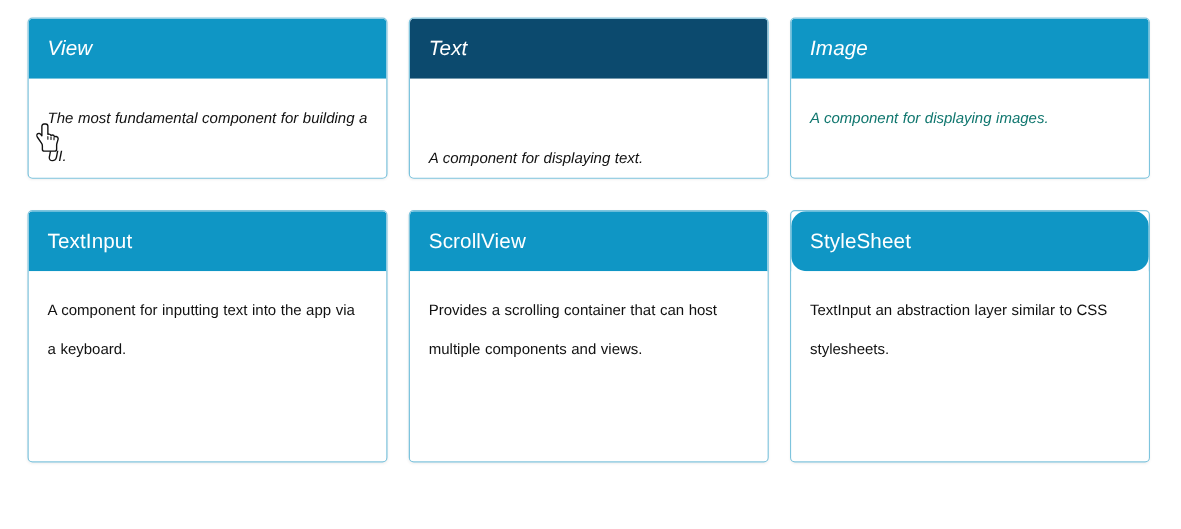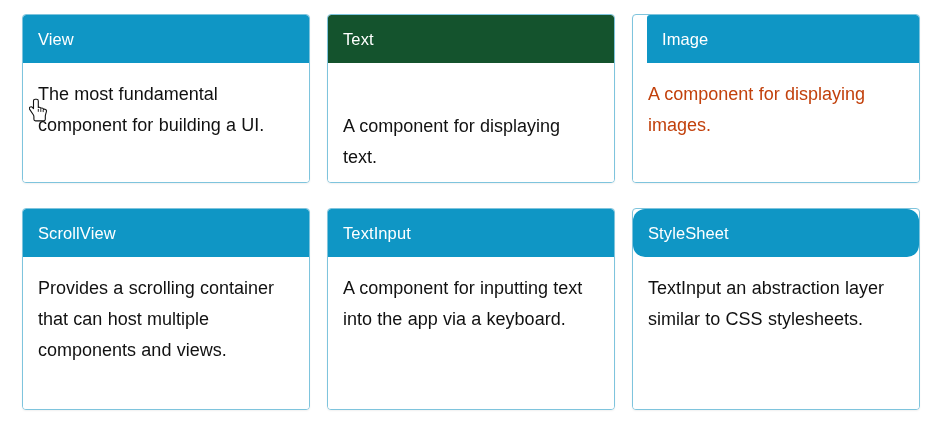--- a/index.html
+++ b/index.html
@@ -31,21 +31,21 @@
     background: #ffffff;
     border: 1px solid #7ec4dd;
     border-radius: 4px;
     box-sizing: border-box;
     display: flex;
     flex-direction: column;
     overflow: hidden;
     box-shadow: 0 1px 2px rgba(0,0,0,0.06);
   }
 
-  .card.row1 { height: 169px; }
+  .card.row1 { height: 129px; font-style: italic; }
   .card.row2 { height: 202px; }
 
   .card-header {
     background: #0f96c5;
     color: #ffffff;
     font-size: 16.5px;
     line-height: 1;
     padding: 14px 14px 14px 15px;
     letter-spacing: 0.1px;
     height: 48px;
@@ -58,21 +58,21 @@
   }
 
   .card-body {
     flex: 1 1 auto;
     padding: 16px 15px 14px 15px;
     box-sizing: border-box;
     background: #ffffff;
   }
 
   .card-desc {
-    font-size: 18px;
+    font-size: 12px;
     line-height: 31px;
     color: #111111;
     margin: 0;
     word-spacing: 0.3px;
   }
 
   
   #cursor-overlay {
     position: absolute;
     left: 29px;
@@ -92,52 +92,52 @@
   <div class="card row1" style="border-color: rgb(126, 196, 221); background: rgb(255, 255, 255);">
     <div class="card-header" style="background: rgb(15, 150, 197); color: rgb(255, 255, 255);">
       <span>View</span>
     </div>
     <div class="card-body">
       <p class="card-desc" style="color: rgb(17, 17, 17);">The most fundamental component for building a UI.</p>
     </div>
   </div>
 
   <div class="card row1" style="border-color: rgb(126, 196, 221); background: rgb(255, 255, 255);">
-    <div class="card-header" style="background: #14532d; color: rgb(255, 255, 255); text-align: right;">
+    <div class="card-header" style="background: #0c4a6e; color: rgb(255, 255, 255); text-align: right;">
       <span>Text</span>
     </div>
     <div class="card-body">
       <p class="card-desc" style="color: rgb(17, 17, 17); margin-top: 32px;">A component for displaying text.</p>
     </div>
   </div>
 
   <div class="card row1" style="border-color: rgb(126, 196, 221); background: rgb(255, 255, 255);">
-    <div class="card-header" style="background: rgb(15, 150, 197); color: rgb(255, 255, 255); margin-left: 14px;">
+    <div class="card-header" style="background: rgb(15, 150, 197); color: rgb(255, 255, 255);">
       <span>Image</span>
     </div>
     <div class="card-body">
-      <p class="card-desc" style="color: #c2410c;">A component for displaying images.</p>
+      <p class="card-desc" style="color: #0f766e;">A component for displaying images.</p>
+    </div>
+  </div>
+
+  <div class="card row2" style="border-color: rgb(126, 196, 221); background: rgb(255, 255, 255);">
+    <div class="card-header" style="background: rgb(15, 150, 197); color: rgb(255, 255, 255);">
+      <span>TextInput</span>
+    </div>
+    <div class="card-body">
+      <p class="card-desc" style="color: rgb(17, 17, 17);">A component for inputting text into the app via a keyboard.</p>
     </div>
   </div>
 
   <div class="card row2" style="border-color: rgb(126, 196, 221); background: rgb(255, 255, 255);">
     <div class="card-header" style="background: rgb(15, 150, 197); color: rgb(255, 255, 255);">
       <span>ScrollView</span>
     </div>
     <div class="card-body">
       <p class="card-desc" style="color: rgb(17, 17, 17);">Provides a scrolling container that can host multiple components and views.</p>
-    </div>
-  </div>
-
-  <div class="card row2" style="border-color: rgb(126, 196, 221); background: rgb(255, 255, 255);">
-    <div class="card-header" style="background: rgb(15, 150, 197); color: rgb(255, 255, 255);">
-      <span>TextInput</span>
-    </div>
-    <div class="card-body">
-      <p class="card-desc" style="color: rgb(17, 17, 17);">A component for inputting text into the app via a keyboard.</p>
     </div>
   </div>
 
   <div class="card row2" style="border-color: rgb(126, 196, 221); background: rgb(255, 255, 255);">
     <div class="card-header" style="background: rgb(15, 150, 197); color: rgb(255, 255, 255); border-radius: 12px;">
       <span>StyleSheet</span>
     </div>
     <div class="card-body">
       <p class="card-desc" style="color: rgb(17, 17, 17);">TextInput an abstraction layer similar to CSS stylesheets.</p>
     </div>

